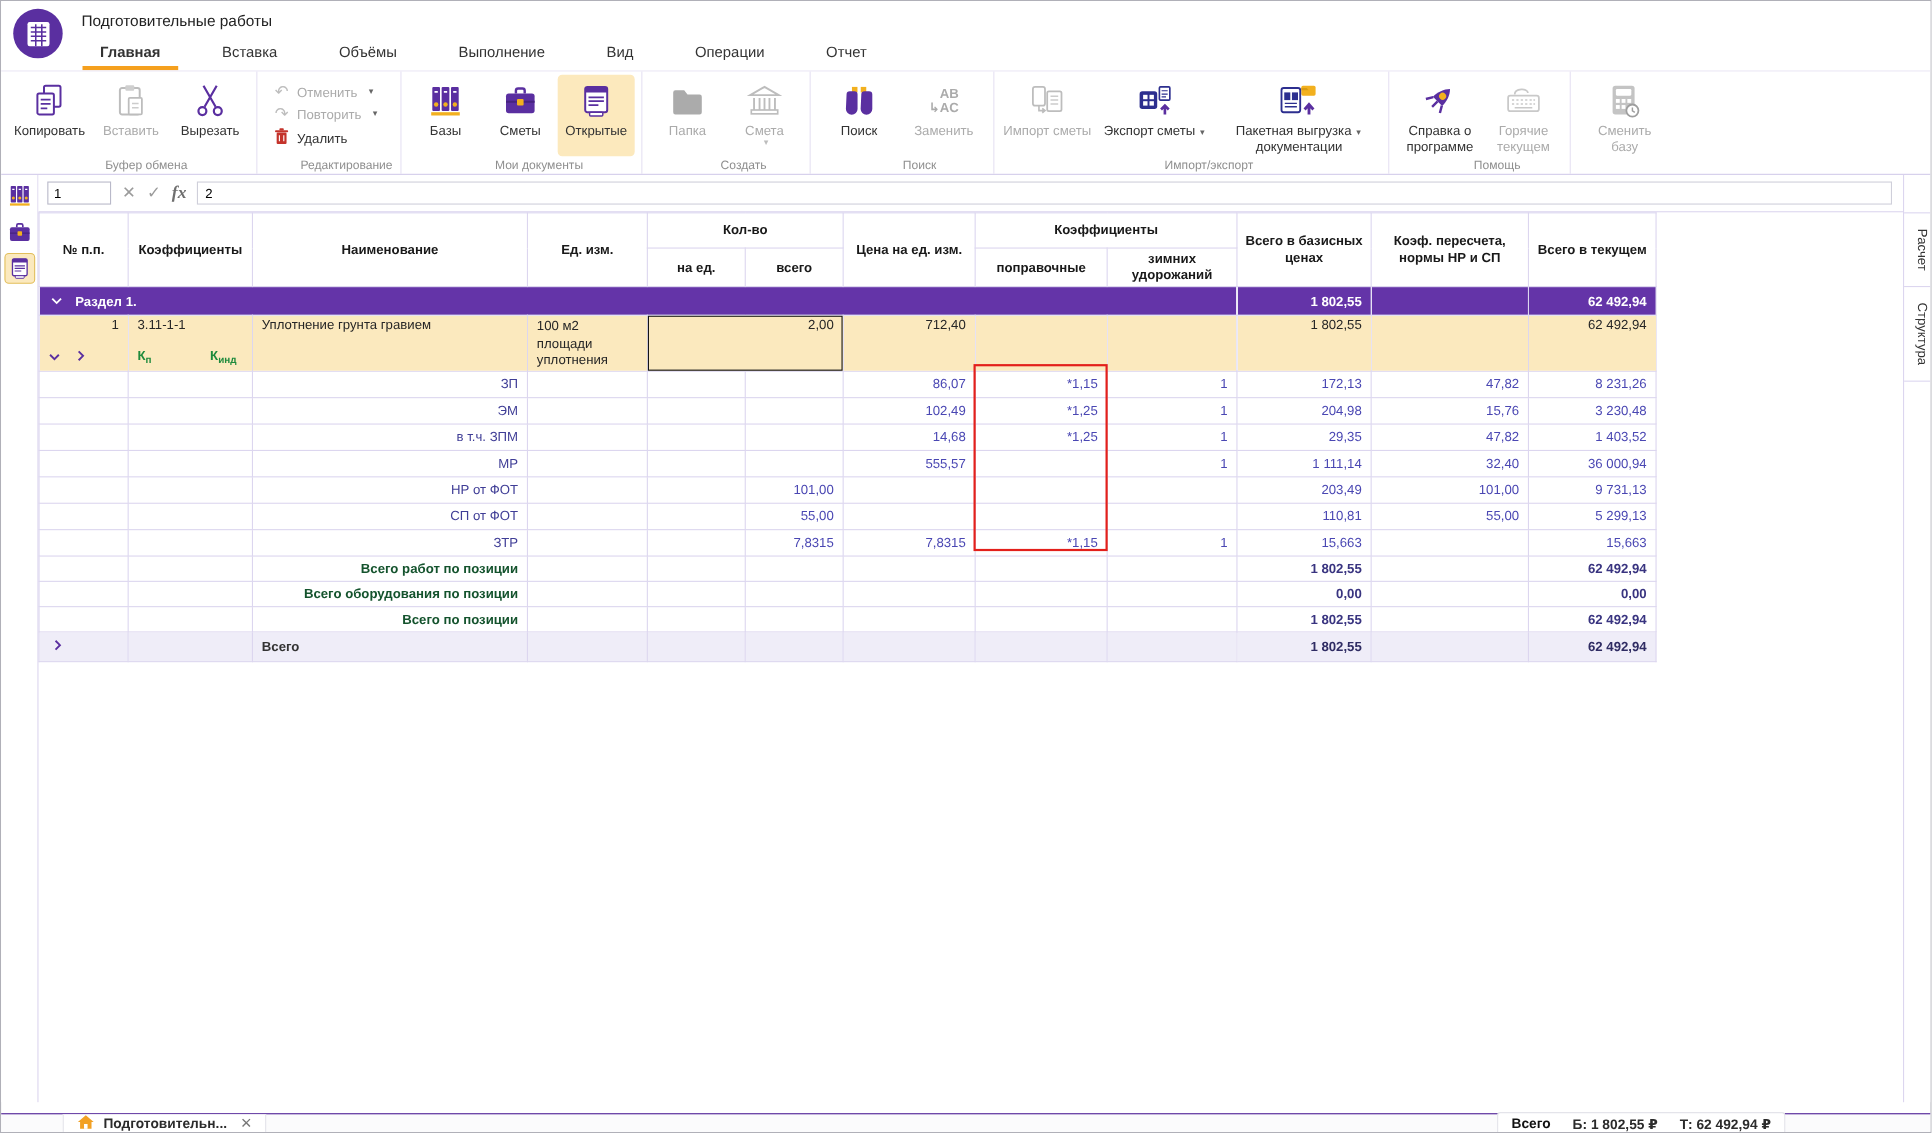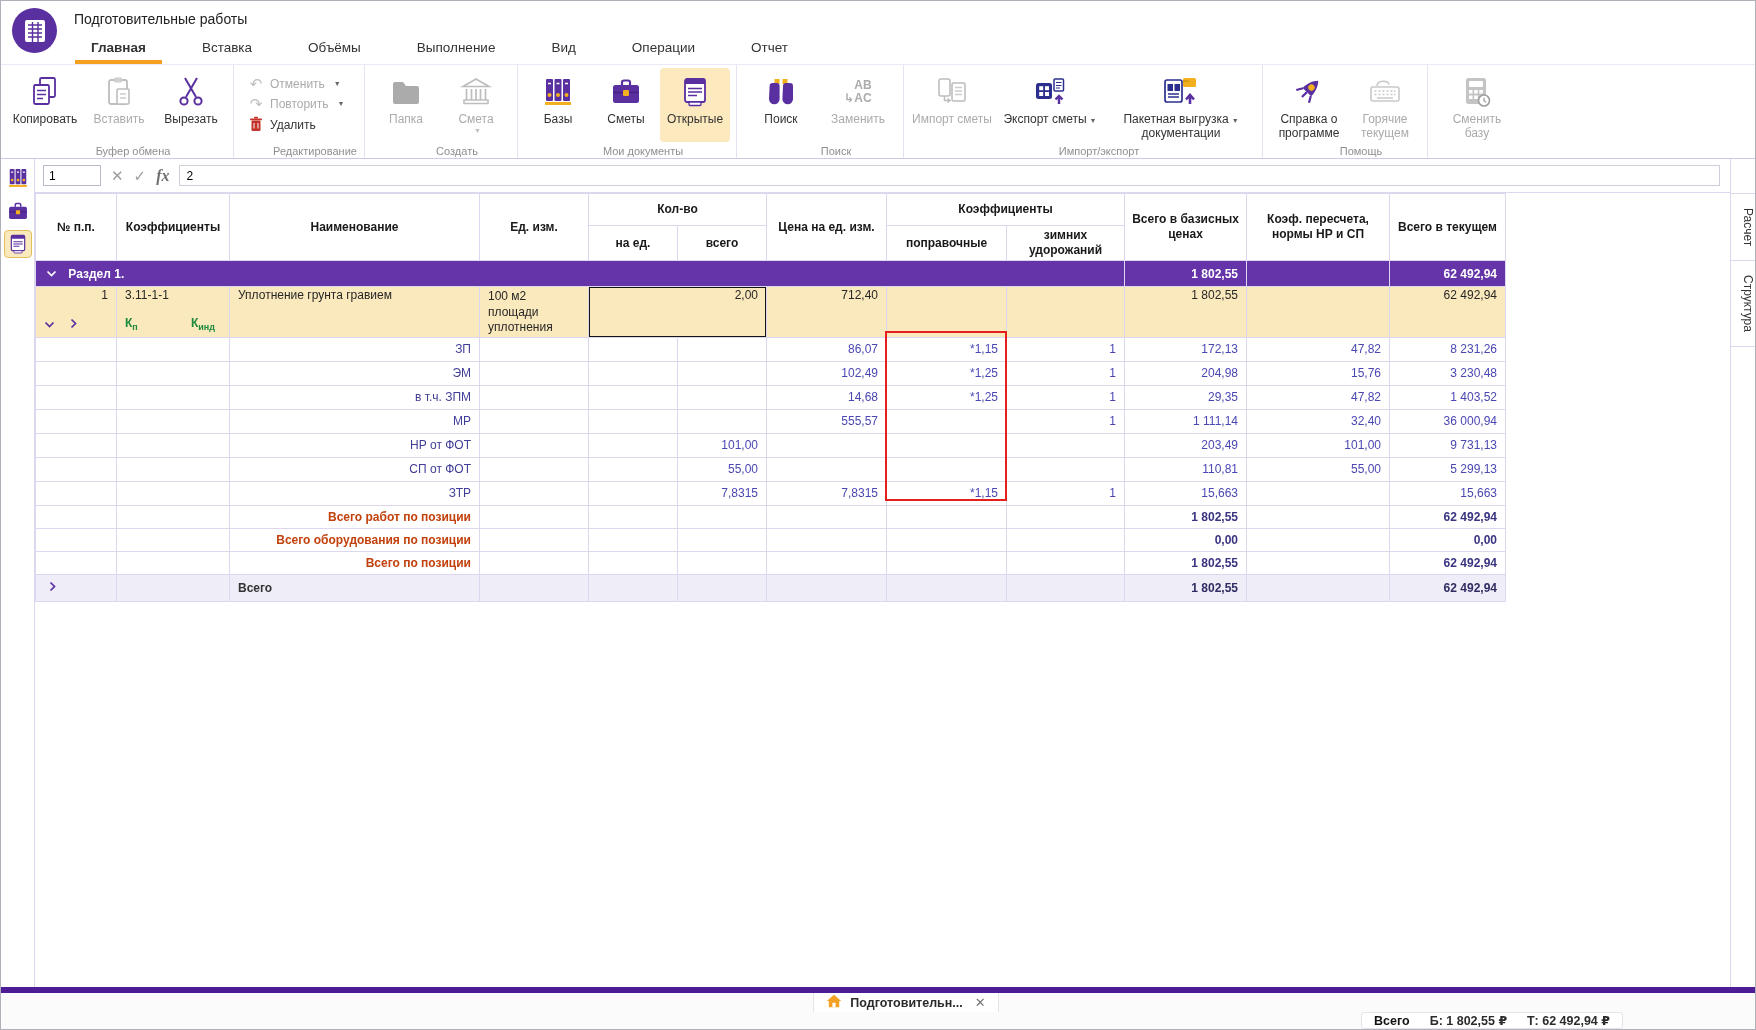--- a/index.html
+++ b/index.html
@@ -56,40 +56,40 @@
   
   .table-wrap{ position:absolute; left:34px; top:192px;}
   table{ border-collapse:collapse; table-layout:fixed; width:1470px; font-size:12px;}
   th,td{ border:1px solid #DCD6EF; padding:1px 8px; overflow:hidden;}
   th{ font-weight:bold; color:#191919; text-align:center; vertical-align:middle; padding:2px 4px; line-height:1.25;}
   tr.hrow1 th{ height:32px;} tr.hrow2 th{ height:32px;}
   td.num{ text-align:right; color:#4A47B3;}
   tr.sub td{ height:24px;}
   td.lbl{ text-align:right; color:#3F3D96;}
   tr.totals td{ height:23px; font-weight:bold;}
-  tr.totals td.lbl{ color:#c2410c;}
+  tr.totals td.lbl{ color:#14532d;}
   tr.totals td.num{ color:#393480;}
   tr.section td{ background:#6434A8; color:#fff; font-weight:bold; height:26px;}
   .sec-label{ padding-left:10px;}
   .sec-label .sec-text{ margin-left:8px;}
   tr.position td{ background:#FBE9BE; vertical-align:top; height:50px; color:#262626; position:relative;}
   tr.position td.num{ color:#262626;}
   .pos-unit{ line-height:1.3; padding-top:1px;}
   .sel-cell{ position:relative;}
   .sel-cell::after{ content:''; position:absolute; inset:-1px; border:2px solid #141414; pointer-events:none;}
   tr.grand td{ background:#EFEDF8; height:27px; vertical-align:middle;}
   tr.grand td.glabel{ font-weight:bold; color:#333; text-align:left;}
   tr.grand td.num{ font-weight:bold; color:#2F2C63;}
   .kcoefs{ position:absolute; left:8px; right:14px; bottom:4px; display:flex; justify-content:space-between; color:#1E8A3C; font-weight:bold; font-size:12px;}
   .kcoefs sub{ font-size:9px;}
   .pos-chevrons{ position:absolute; left:8px; bottom:5px; display:flex; gap:14px; align-items:center;}
   .red-box{ position:absolute; left:850px; top:138px; width:122px; height:170px; border:2px solid #E3201B; pointer-events:none; z-index:6;}
 
   
-  .bottom-bar{ position:absolute; left:0; right:0; bottom:0; height:42px; background:#FBFBFC; border-top:6px solid #4c1d95; display:flex; align-items:center;flex-direction:column;}
+  .bottom-bar{ position:absolute; left:0; right:0; bottom:0; height:17px; background:#FBFBFC; border-top:1px solid #4c1d95; display:flex; align-items:center;}
   .bottom-tab{ display:flex; align-items:center; gap:8px; padding:0 12px; height:100%; background:#fff; border-right:1px solid #E4E4EA; border-left:1px solid #E4E4EA; margin-left:56px; font-weight:bold; color:#2b2b2b; font-size:12.5px;}
   .bt-close{ color:#777; font-weight:bold; font-size:13px; margin-left:4px;}
   .status{ margin-left:auto; display:flex; align-items:center; gap:20px; padding:0 12px; margin-right:132px; background:#fff; border:1px solid #E4E4EA; border-radius:3px; height:21px; font-size:12.5px;}
   .status .s-total{ font-weight:bold; color:#111;}
   .status .s-val{ font-weight:bold; color:#2b2b2b;}
 </style>
 </head>
 <body>
 
 <div class="window">
@@ -174,45 +174,20 @@
               </svg>
           </span>
           <span>Удалить</span>
         </div>
       </div>
       <div class="rgroup-label">Редактирование</div>
     </div>
 
     <div class="rgroup">
       <div class="rbuttons">
-        <div class="rbtn disabled" style="width:70px">
-          <span class="ricon">
-            <svg width="32" height="28" viewBox="0 0 32 28">
-                <path d="M3 6 a2 2 0 0 1 2-2 h8 l3 4 h11 a2 2 0 0 1 2 2 v14 a2 2 0 0 1 -2 2 H5 a2 2 0 0 1 -2-2 Z" fill="#ABABAB"></path>
-              </svg>
-          </span>
-          <span class="rlabel">Папка</span>
-        </div>
-        <div class="rbtn disabled" style="width:70px">
-          <span class="ricon">
-            <svg width="32" height="30" viewBox="0 0 32 30">
-                <path d="M16 2 L29 9.5 H3 Z" fill="none" stroke="#BDBDBD" stroke-width="1.7"></path>
-                <path d="M6.5 12v11M11.5 12v11M16 12v11M20.5 12v11M25.5 12v11" stroke="#BDBDBD" stroke-width="1.7"></path>
-                <rect x="4" y="23" width="24" height="3.5" fill="none" stroke="#BDBDBD" stroke-width="1.5"></rect>
-              </svg>
-          </span>
-          <span class="rlabel">Смета</span>
-          <span class="ddv">▼</span>
-        </div>
-      </div>
-      <div class="rgroup-label">Создать</div>
-    </div>
-
-    <div class="rgroup">
-      <div class="rbuttons">
         <div class="rbtn" style="width:68px">
           <span class="ricon">
             <svg width="32" height="32" viewBox="0 0 32 32">
                 <rect x="4" y="3" width="7" height="22" rx="1" fill="#5A2FA0"></rect>
                 <rect x="12.5" y="3" width="7" height="22" rx="1" fill="#5A2FA0"></rect>
                 <rect x="21" y="3" width="7" height="22" rx="1" fill="#5A2FA0"></rect>
                 <path d="M6 7.5h3M14.5 7.5h3M23 7.5h3" stroke="#fff" stroke-width="1.6"></path>
                 <circle cx="7.5" cy="19" r="2" fill="#F2B01E"></circle>
                 <circle cx="16" cy="19" r="2" fill="#F2B01E"></circle>
                 <circle cx="24.5" cy="19" r="2" fill="#F2B01E"></circle>
@@ -238,20 +213,45 @@
                 <rect x="5" y="3" width="20" height="23" rx="2" fill="#fff" stroke="#5A2FA0" stroke-width="1.8"></rect>
                 <path d="M5 5 a2 2 0 0 1 2-2 h16 a2 2 0 0 1 2 2 v3 H5 Z" fill="#5A2FA0"></path>
                 <path d="M8 12.5h14M8 16h14M8 19.5h9" stroke="#5A2FA0" stroke-width="1.6"></path>
                 <rect x="9" y="26" width="12" height="3.5" rx="1" fill="#fff" stroke="#5A2FA0" stroke-width="1.3"></rect>
               </svg>
           </span>
           <span class="rlabel">Открытые</span>
         </div>
       </div>
       <div class="rgroup-label">Мои документы</div>
+    </div>
+
+    <div class="rgroup">
+      <div class="rbuttons">
+        <div class="rbtn disabled" style="width:70px">
+          <span class="ricon">
+            <svg width="32" height="28" viewBox="0 0 32 28">
+                <path d="M3 6 a2 2 0 0 1 2-2 h8 l3 4 h11 a2 2 0 0 1 2 2 v14 a2 2 0 0 1 -2 2 H5 a2 2 0 0 1 -2-2 Z" fill="#ABABAB"></path>
+              </svg>
+          </span>
+          <span class="rlabel">Папка</span>
+        </div>
+        <div class="rbtn disabled" style="width:70px">
+          <span class="ricon">
+            <svg width="32" height="30" viewBox="0 0 32 30">
+                <path d="M16 2 L29 9.5 H3 Z" fill="none" stroke="#BDBDBD" stroke-width="1.7"></path>
+                <path d="M6.5 12v11M11.5 12v11M16 12v11M20.5 12v11M25.5 12v11" stroke="#BDBDBD" stroke-width="1.7"></path>
+                <rect x="4" y="23" width="24" height="3.5" fill="none" stroke="#BDBDBD" stroke-width="1.5"></rect>
+              </svg>
+          </span>
+          <span class="rlabel">Смета</span>
+          <span class="ddv">▼</span>
+        </div>
+      </div>
+      <div class="rgroup-label">Создать</div>
     </div>
 
     <div class="rgroup">
       <div class="rbuttons">
         <div class="rbtn" style="width:76px">
           <span class="ricon">
             <svg width="32" height="30" viewBox="0 0 32 30">
                 <rect x="9.5" y="2" width="5" height="5" fill="#F2B01E"></rect>
                 <rect x="17.5" y="2" width="5" height="5" fill="#F2B01E"></rect>
                 <path d="M4 22 a5.3 5.3 0 1 0 10.6 0 V9 a3 3 0 0 0 -3-3 h-4 a3 3 0 0 0 -3 3 Z" fill="#5A2FA0"></path>

